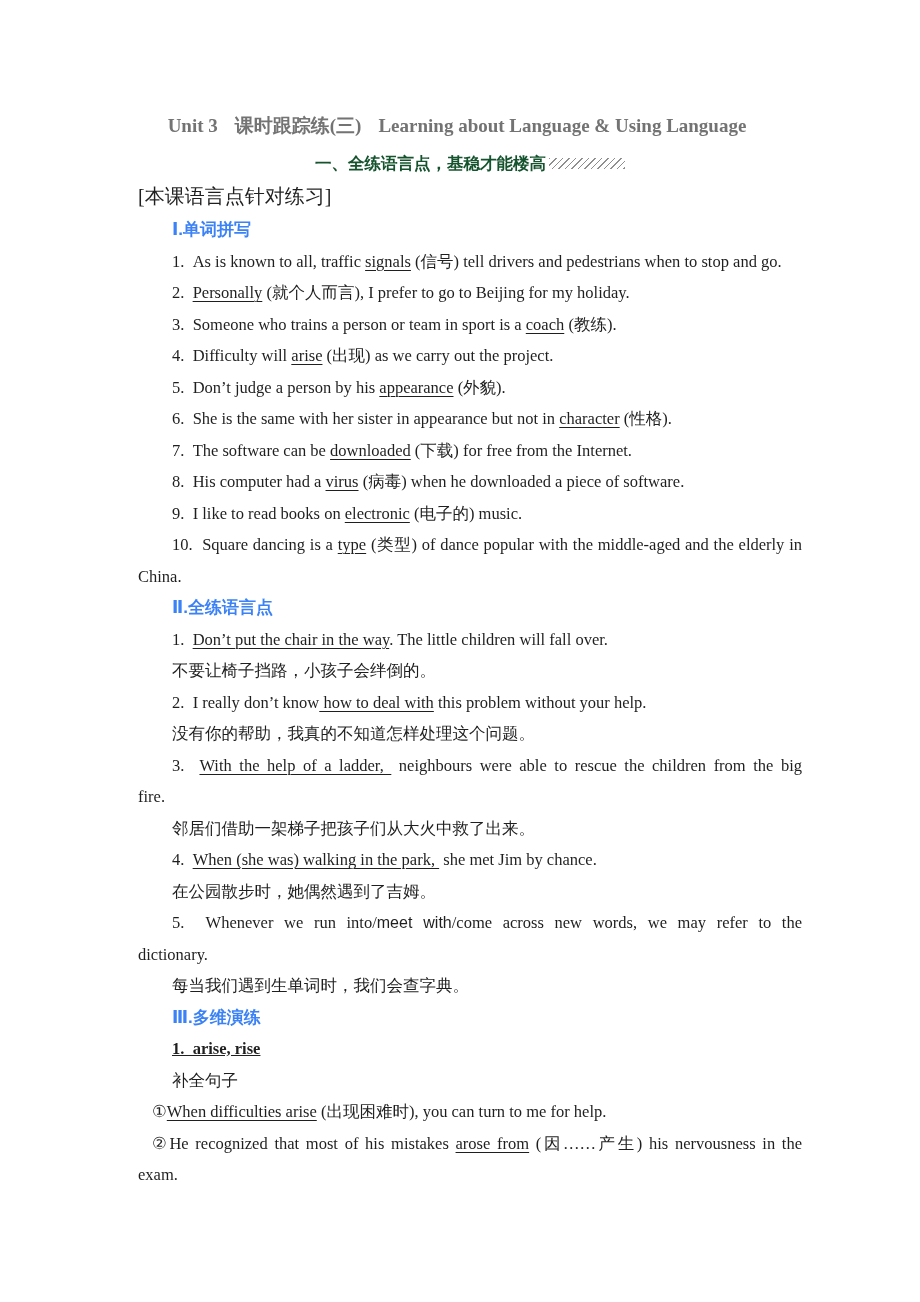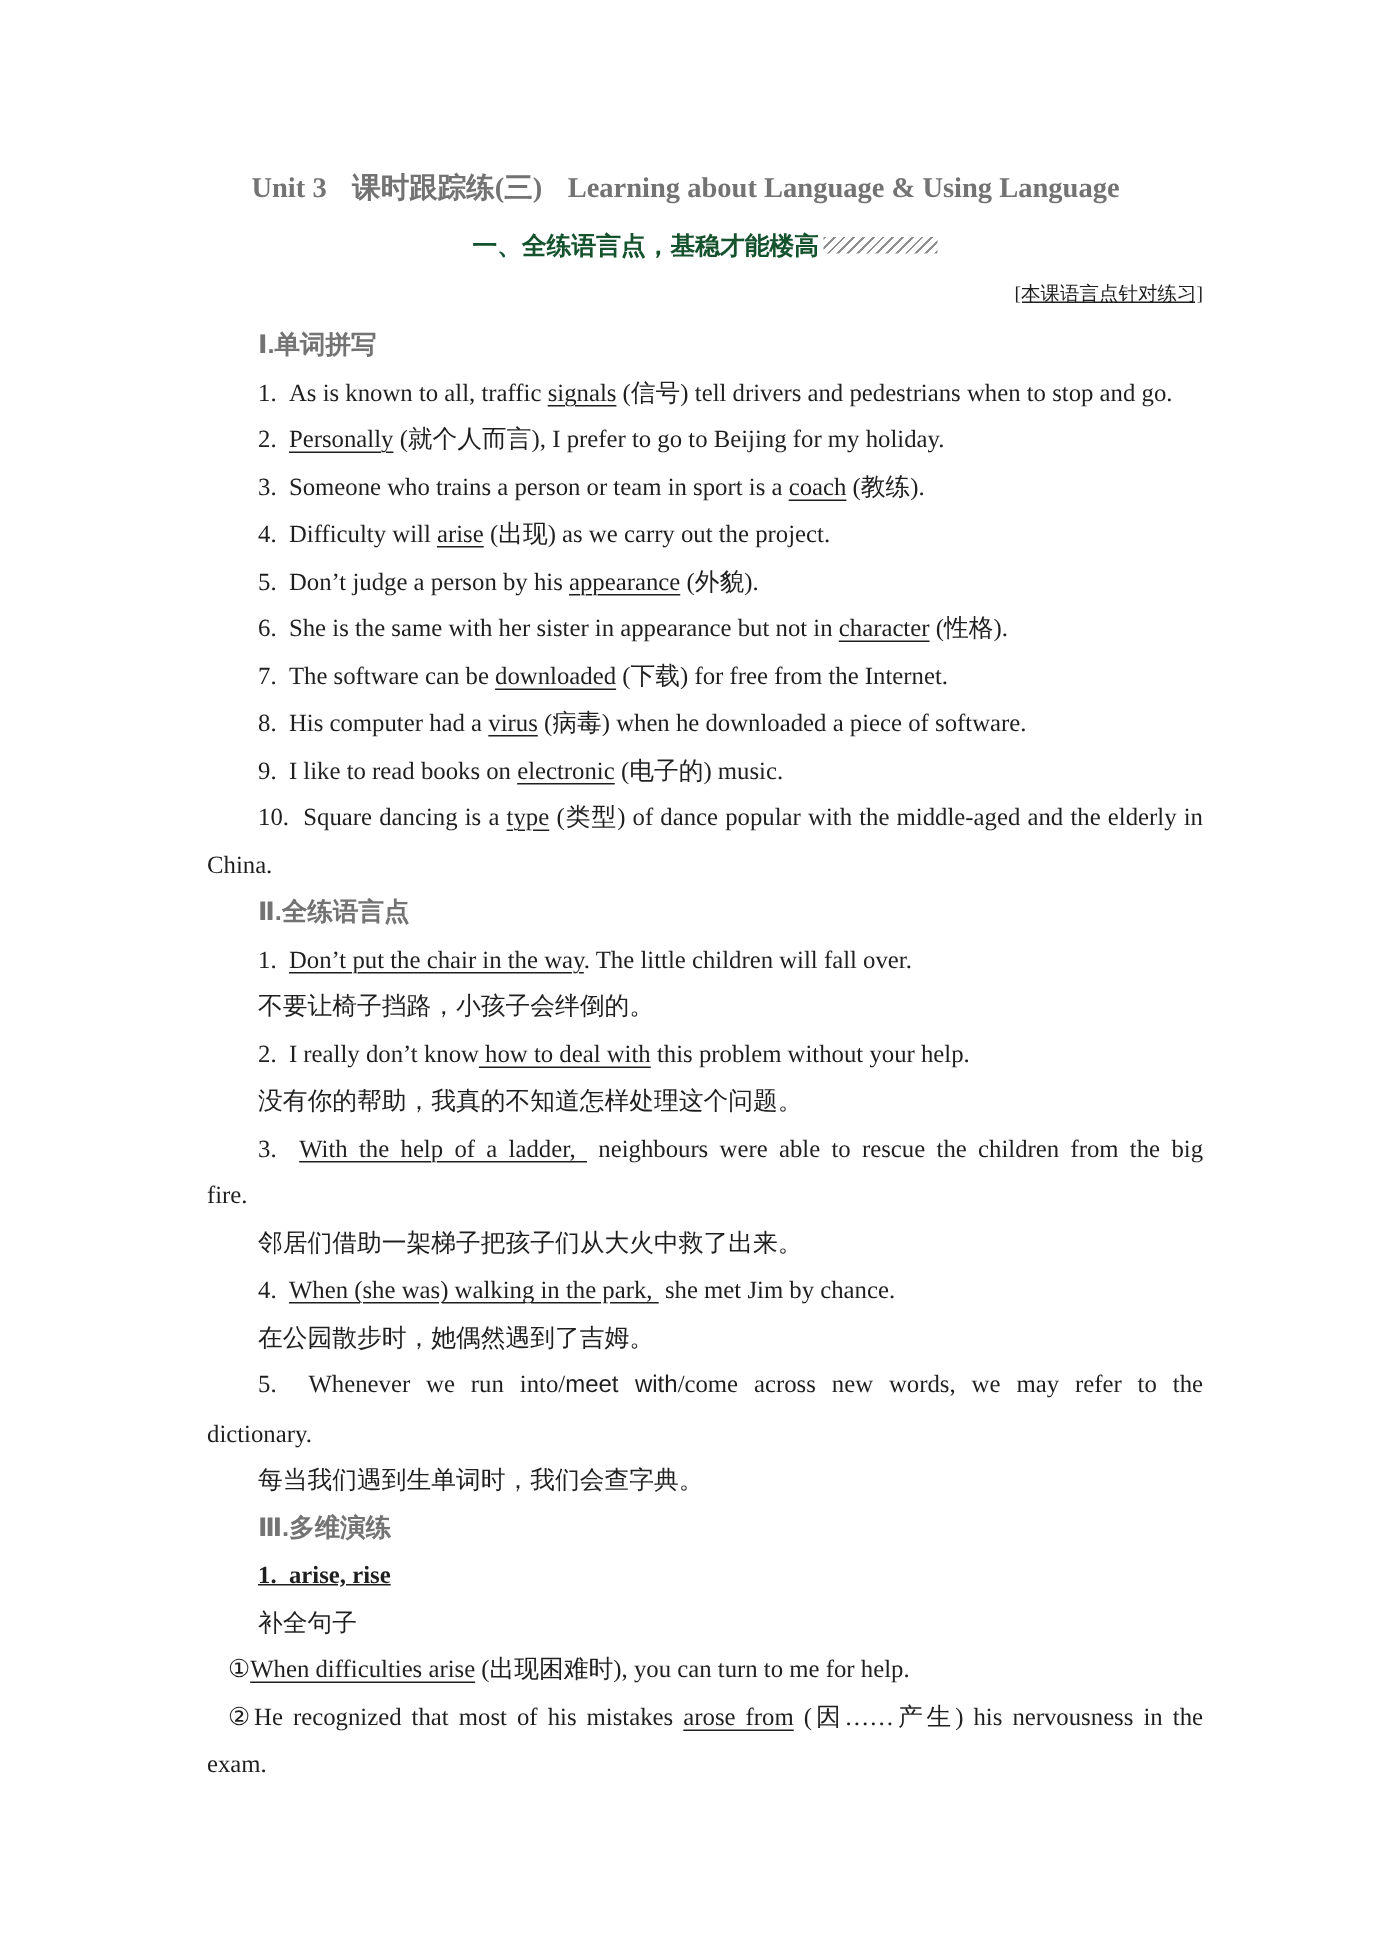--- a/index.html
+++ b/index.html
@@ -36,37 +36,36 @@
     color: #14532d;
   }
   .hatch {
     display: inline-block;
     width: 76px; height: 11px;
     margin-left: 3px;
     background: repeating-linear-gradient(135deg, #8f8f8f 0 1.3px, transparent 1.3px 4.6px);
   }
 
   .subtitle-line {
-    text-align: right;
+    text-align: left;
     margin-top: 8px;
-    font-size: 13px;
+    font-size: 20px;
     line-height: 24px;
-    text-decoration: underline;
   }
 
   .body { margin-top: 6px; font-size: 16.5px; line-height: 31.5px; }
 
   .para { text-indent: 34px; white-space: nowrap; margin: 0; }
   .para.flush { text-indent: 0; }
   .para.circ  { text-indent: 14px; }
   .para.heading {
     font-family: "Liberation Sans", "DejaVu Sans", sans-serif;
     font-weight: bold;
     font-size: 17px;
-    color: #737373;
+    color: #3b82f6;
   }
   .para.just {
     white-space: normal;
     text-align: justify;
     text-align-last: justify;
   }
 
   span.u {
     text-decoration: underline;
     text-underline-offset: 3px;

